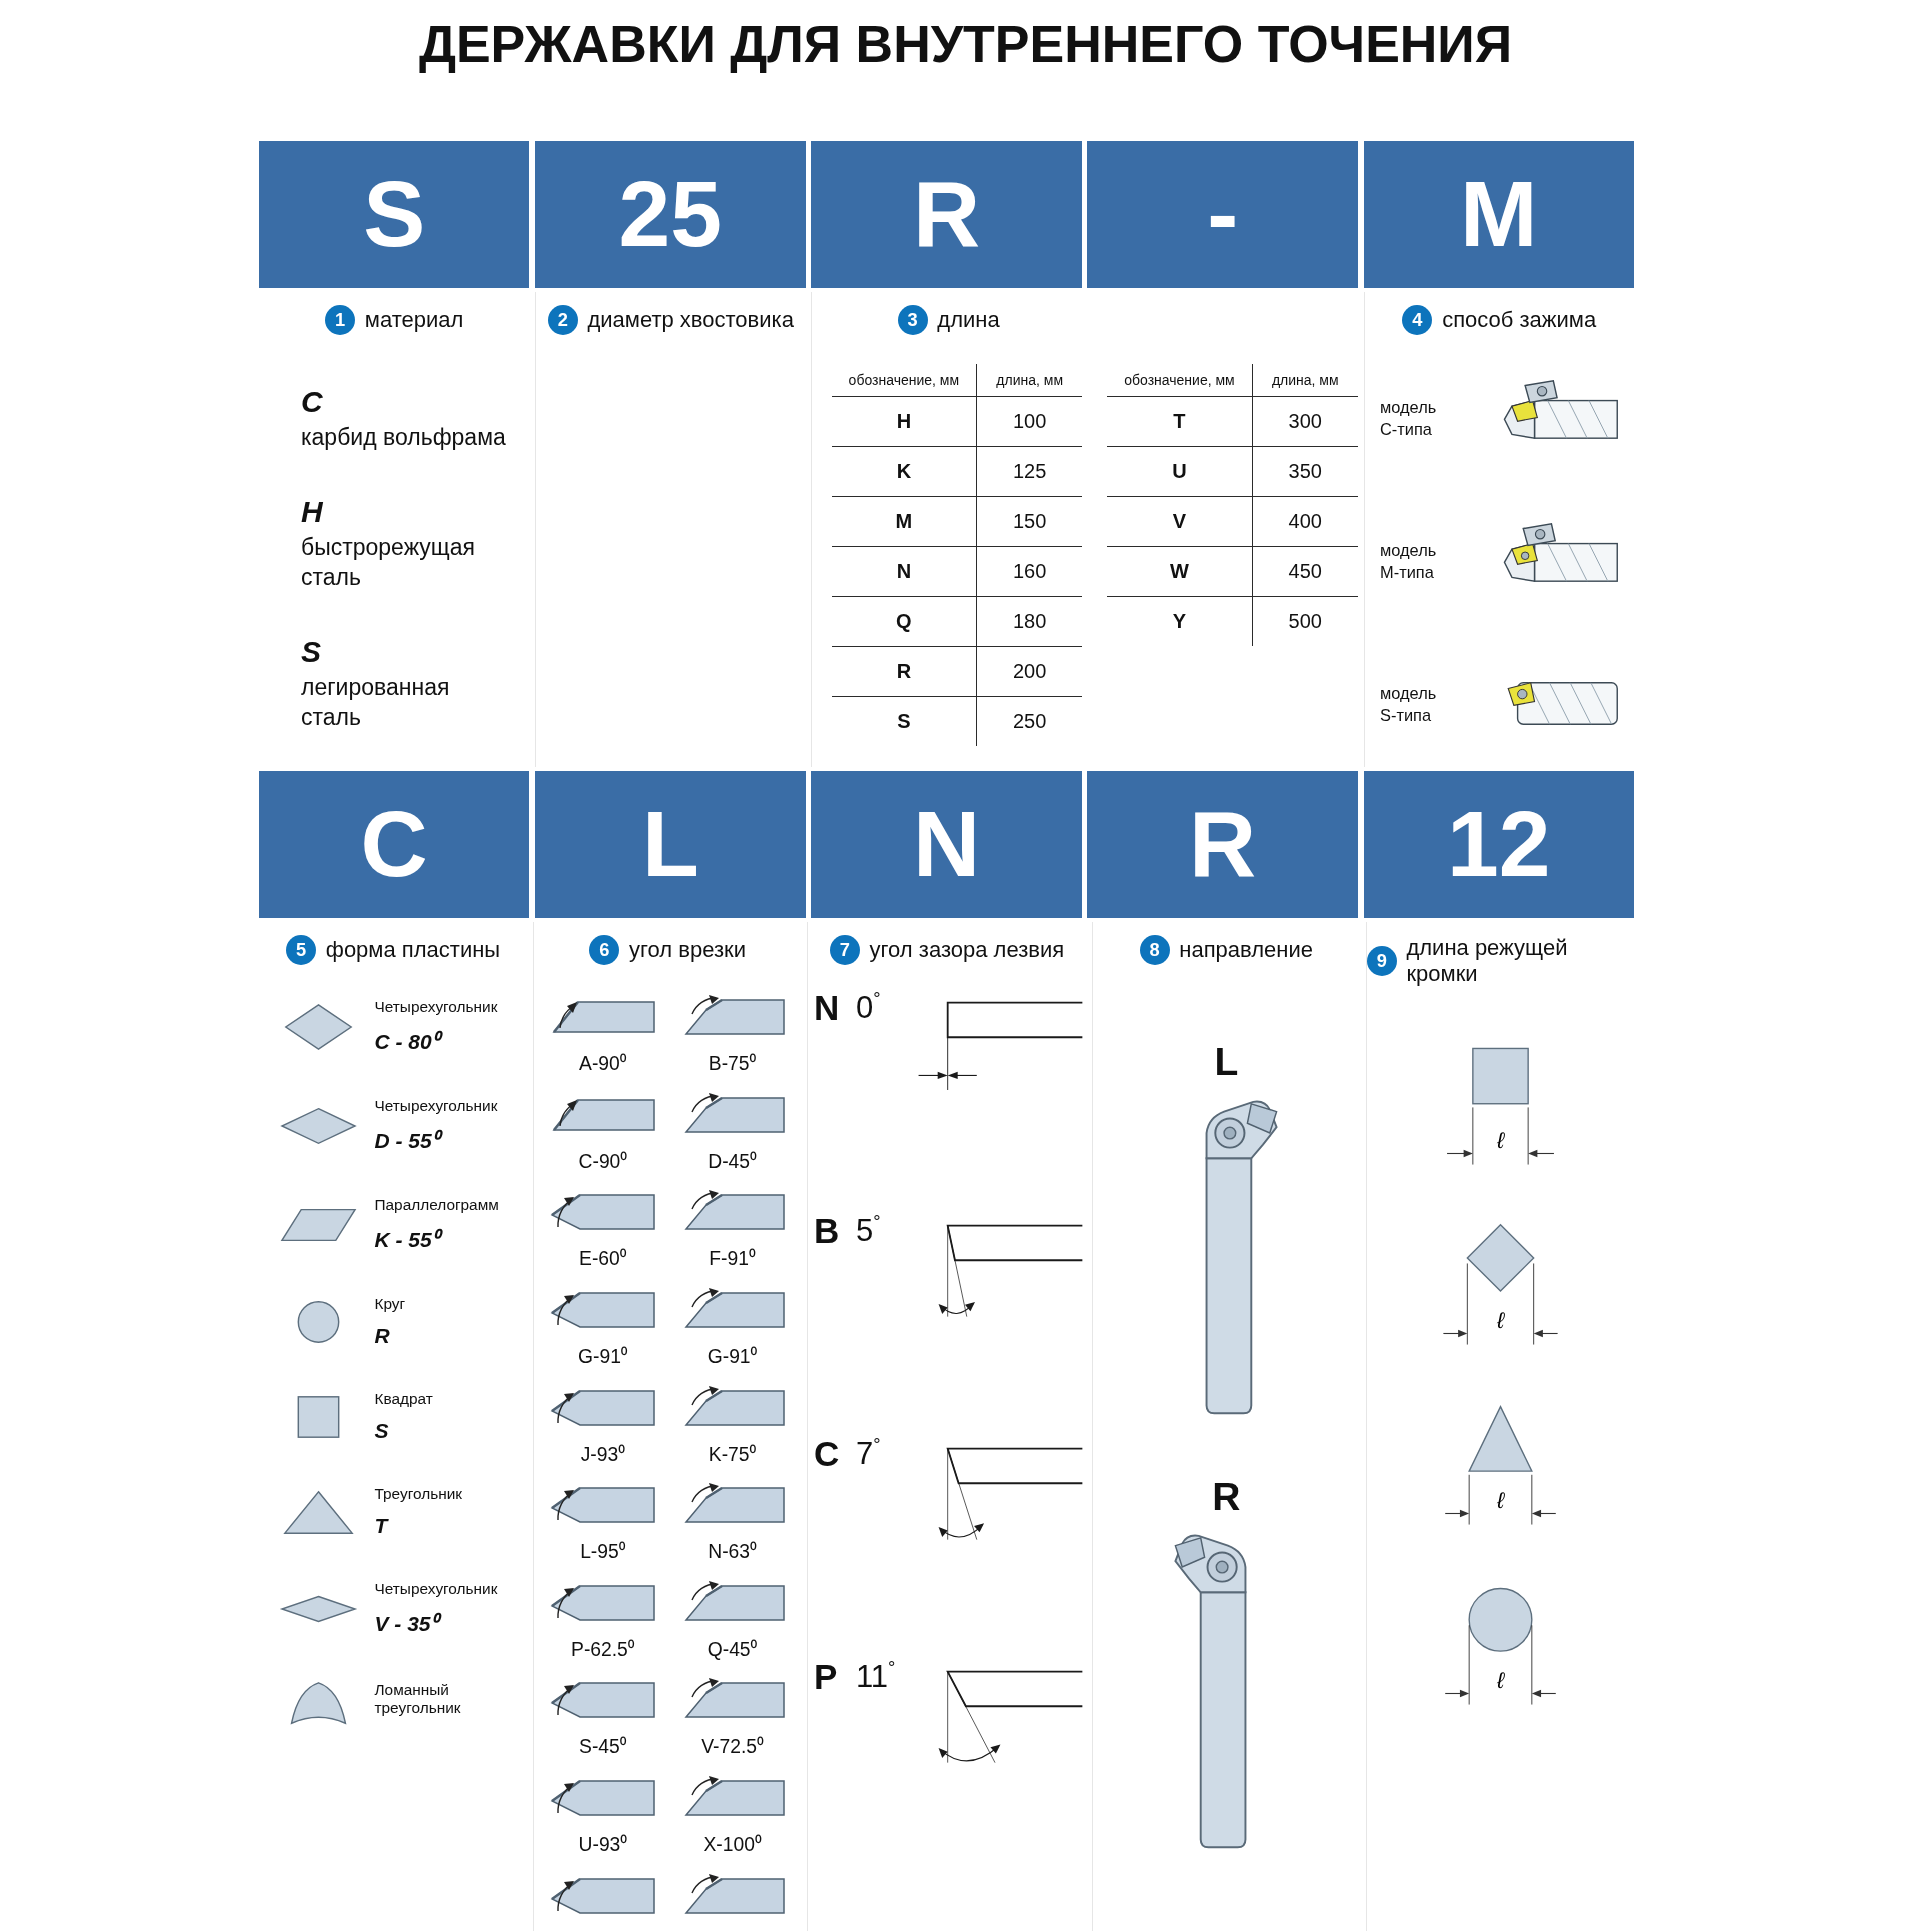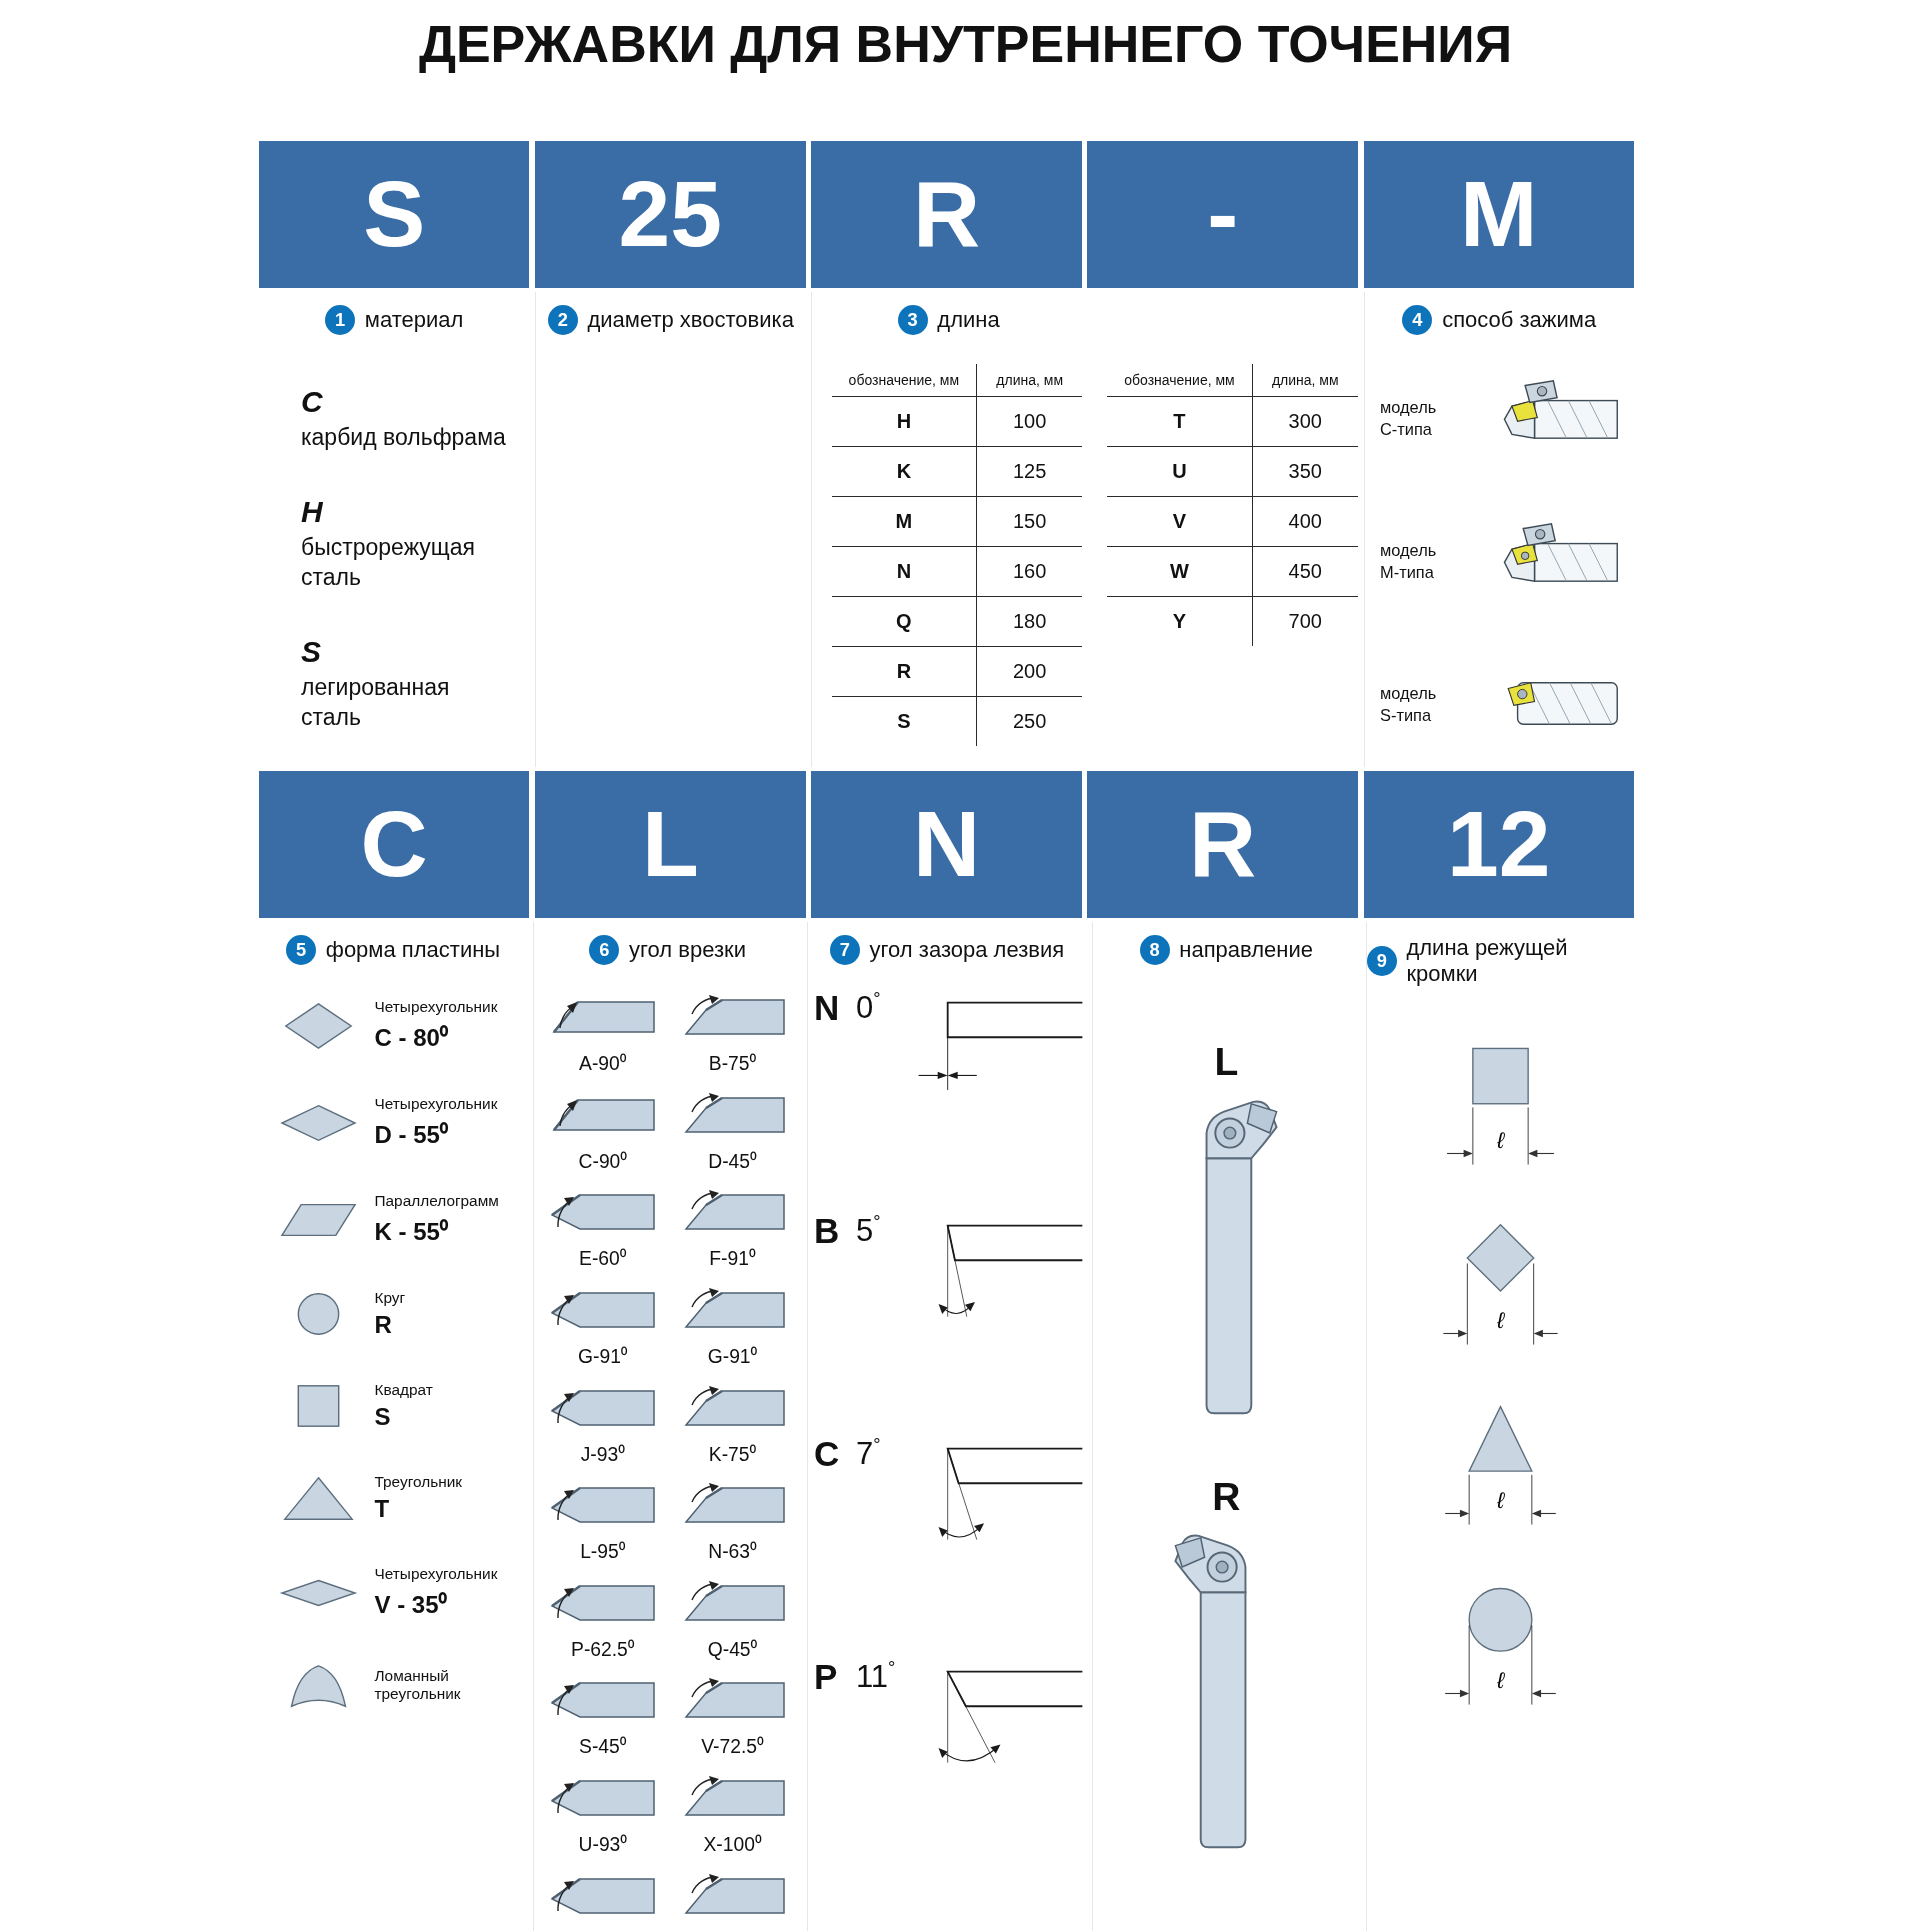--- a/index.html
+++ b/index.html
@@ -33,21 +33,21 @@
 .s4-list { display:flex; flex-direction:column; gap:56px; margin:39px 5.8px 0 15.4px;justify-content:space-between; }
 .s4-row { display:flex; align-items:center; }
 .s4-labels { width:93px; font-size:16.4px; line-height:1.35; }
 .s4-icon { flex:1; display:flex; justify-content:center; }
 
 .s5-list { margin:33px 0 0 9.7px; display:flex; flex-direction:column; gap:42px; }
 .s5-item { display:flex; align-items:center; }
 .s5-icon { width:100px; display:flex; justify-content:center; flex:none; }
 .s5-text { display:flex; flex-direction:column; margin-left:5.8px; }
 .s5-name { font-size:15.4px; }
-.s5-code { font-weight:bold; font-size:24px; margin-top:4px; }
+.s5-code { font-style:italic; font-weight:bold; font-size:21px; margin-top:11px; }
 
 .s6-grid { display:grid; grid-template-columns:1fr 1fr; margin-top:25px; row-gap:11.6px; padding:0 3.9px; }
 .s6-item { display:flex; flex-direction:column; align-items:center; }
 .s6-item svg { width:110px; height:58px; }
 .s6-label { font-size:19.3px; margin-top:1px; }
 
 .s7-list { margin:23px 0 0 5.8px; }
 .s7-item { display:flex; align-items:flex-start; margin-bottom:100px; }
 .s7-letter { width:42px; font-size:35px; font-weight:bold; }
 .s7-num { width:48px; font-size:31px; margin-top:1.9px; white-space:nowrap; }
@@ -210,21 +210,21 @@
             <tr>
                 <td>V</td>
                 <td>400</td>
               </tr>
             <tr>
                 <td>W</td>
                 <td>450</td>
               </tr>
             <tr>
                 <td>Y</td>
-                <td>700</td>
+                <td>500</td>
               </tr>
           </tbody>
         </table>
       </div>
     </section>
 
     <section class="ccell">
       <div class="sec-head">
         <span class="badge">4</span>
         <span class="sec-label">способ зажима</span>

